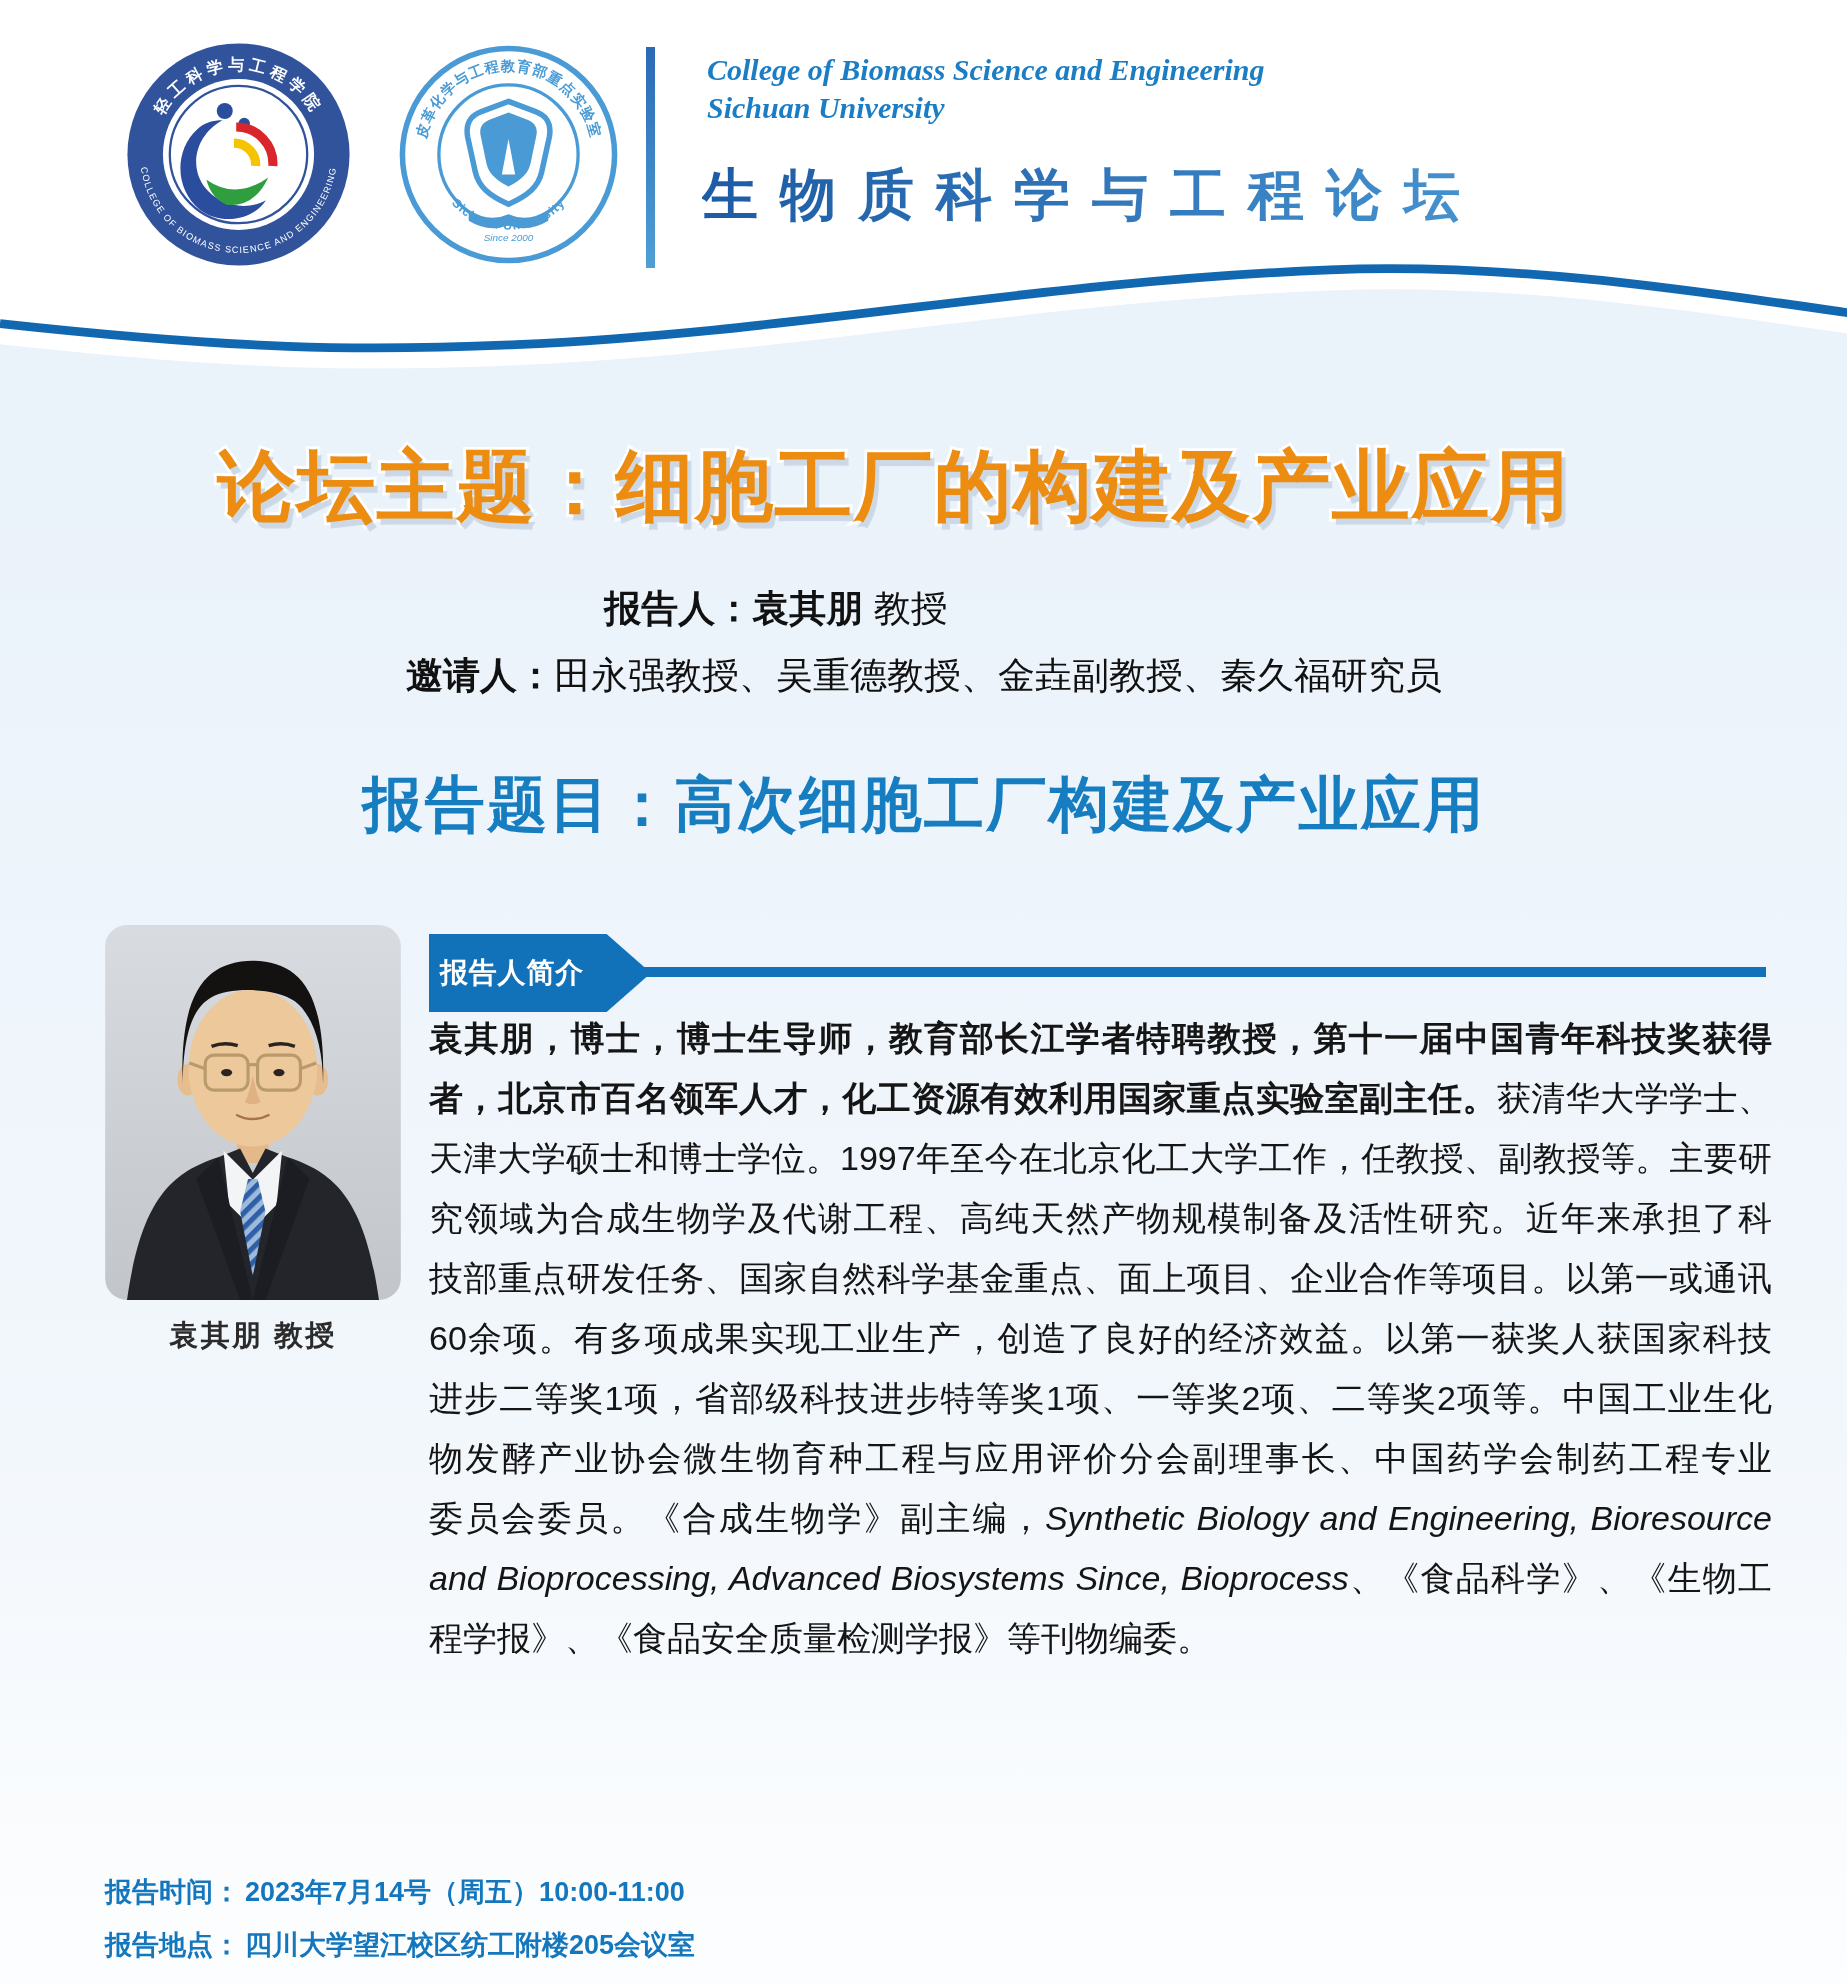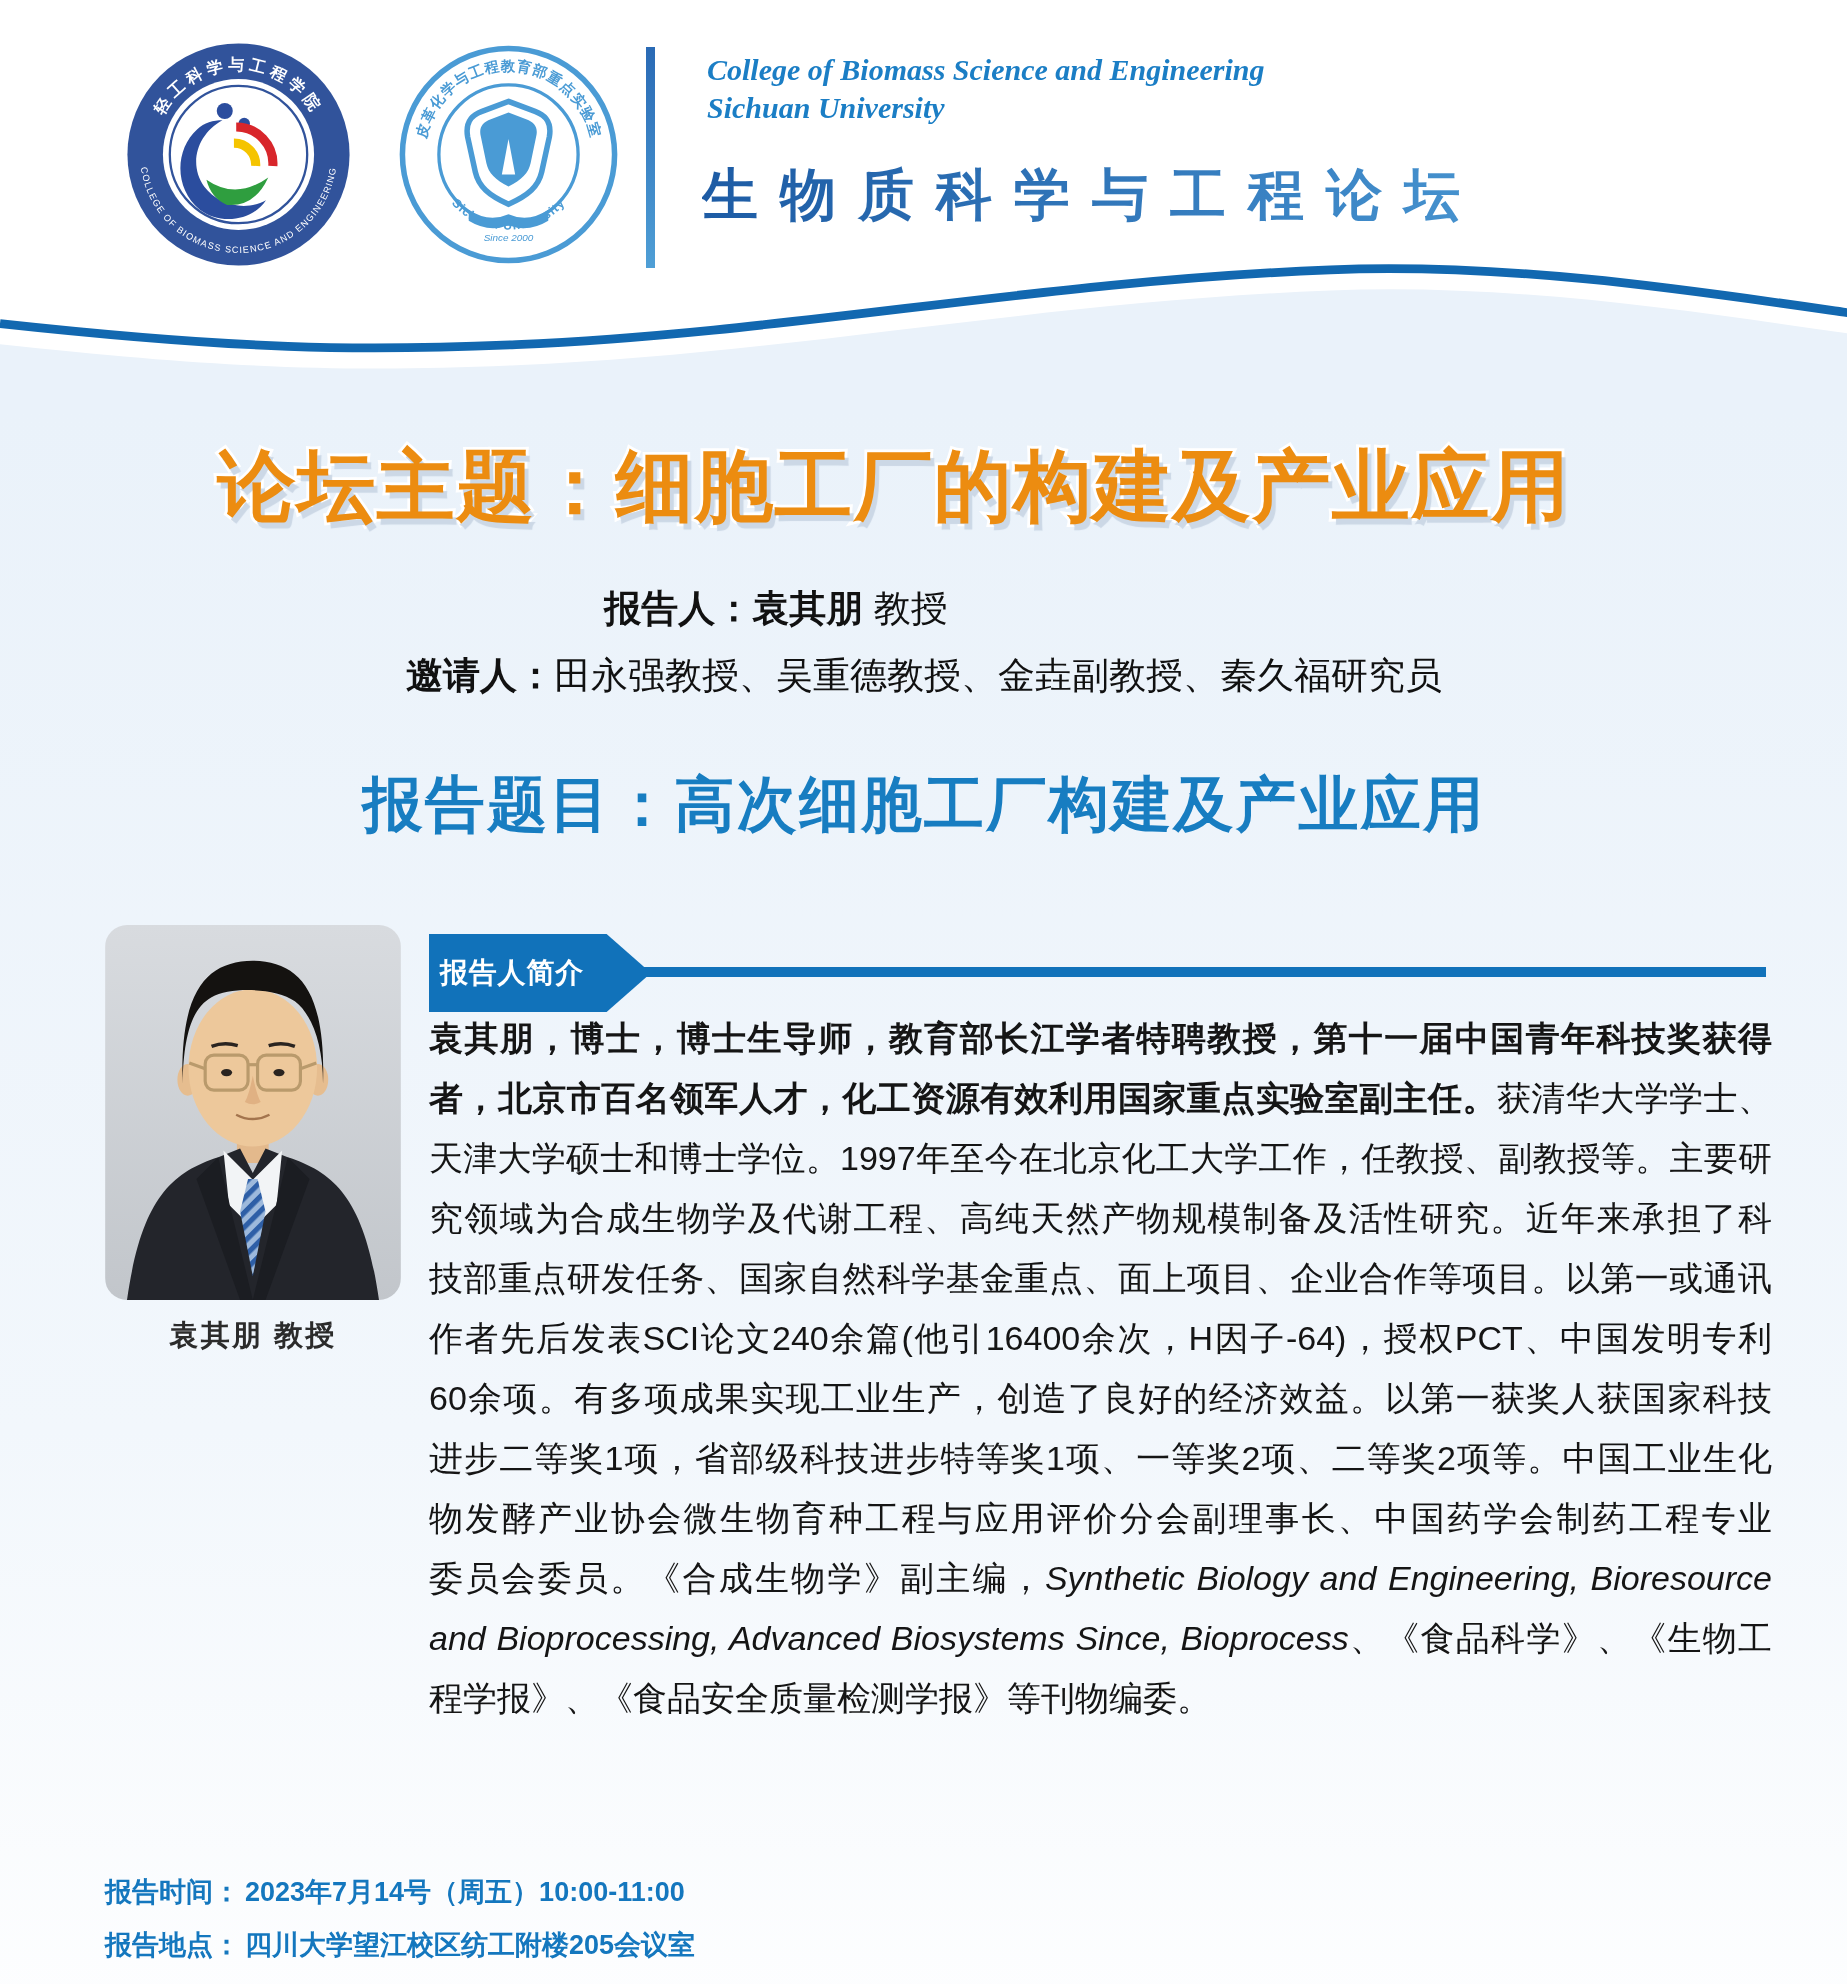--- a/index.html
+++ b/index.html
@@ -176,21 +176,20 @@
 
   <div class="profile-tab">报告人简介</div>
   <div class="profile-rule"></div>
 
   <div class="bio" id="bio">
       <div class="bio-line"><span class="b">袁其朋，博士，博士生导师，教育部长江学者特聘教授，第十一届中国青年科技奖获得</span></div>
       <div class="bio-line"><span class="b">者，北京市百名领军人才，化工资源有效利用国家重点实验室副主任。</span><span>获清华大学学士、</span></div>
       <div class="bio-line"><span>天津大学硕士和博士学位。1997年至今在北京化工大学工作，任教授、副教授等。主要研</span></div>
       <div class="bio-line"><span>究领域为合成生物学及代谢工程、高纯天然产物规模制备及活性研究。近年来承担了科</span></div>
       <div class="bio-line"><span>技部重点研发任务、国家自然科学基金重点、面上项目、企业合作等项目。以第一或通讯</span></div>
-      <div class="bio-line"><span>作者先后发表SCI论文240余篇(他引16400余次，H因子-64)，授权PCT、中国发明专利</span></div>
       <div class="bio-line"><span>60余项。有多项成果实现工业生产，创造了良好的经济效益。以第一获奖人获国家科技</span></div>
       <div class="bio-line"><span>进步二等奖1项，省部级科技进步特等奖1项、一等奖2项、二等奖2项等。中国工业生化</span></div>
       <div class="bio-line"><span>物发酵产业协会微生物育种工程与应用评价分会副理事长、中国药学会制药工程专业</span></div>
       <div class="bio-line"><span>委员会委员。《合成生物学》副主编，</span><span class="i">Synthetic Biology and Engineering, Bioresource</span></div>
       <div class="bio-line"><span class="i">and Bioprocessing, Advanced Biosystems Since, Bioprocess</span><span>、《食品科学》、《生物工</span></div>
       <div class="bio-line last"><span>程学报》、《食品安全质量检测学报》等刊物编委。</span></div>
     </div>
 
   <div class="info" id="info">
       <div class="info-line"><span class="info-label">报告时间：</span><span class="info-text strong">2023年7月14号（周五）10:00-11:00</span></div>

